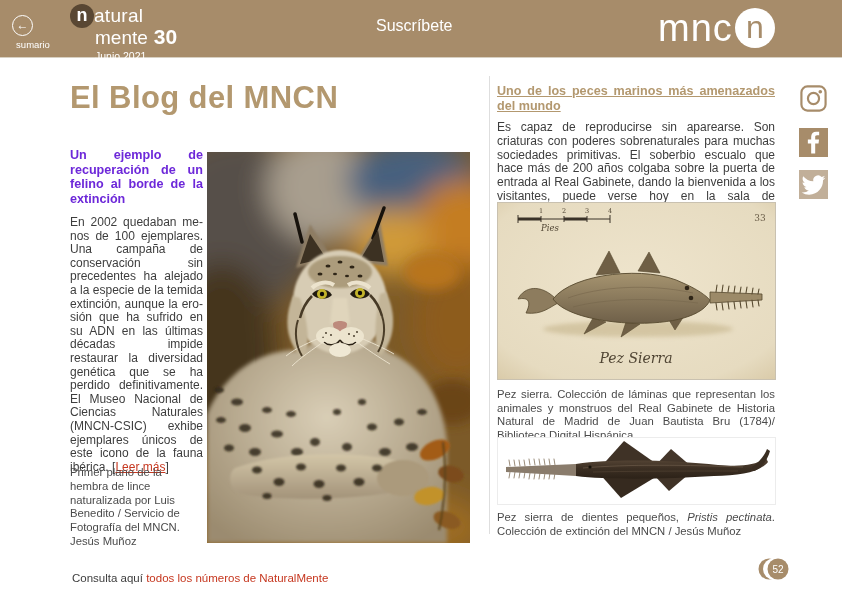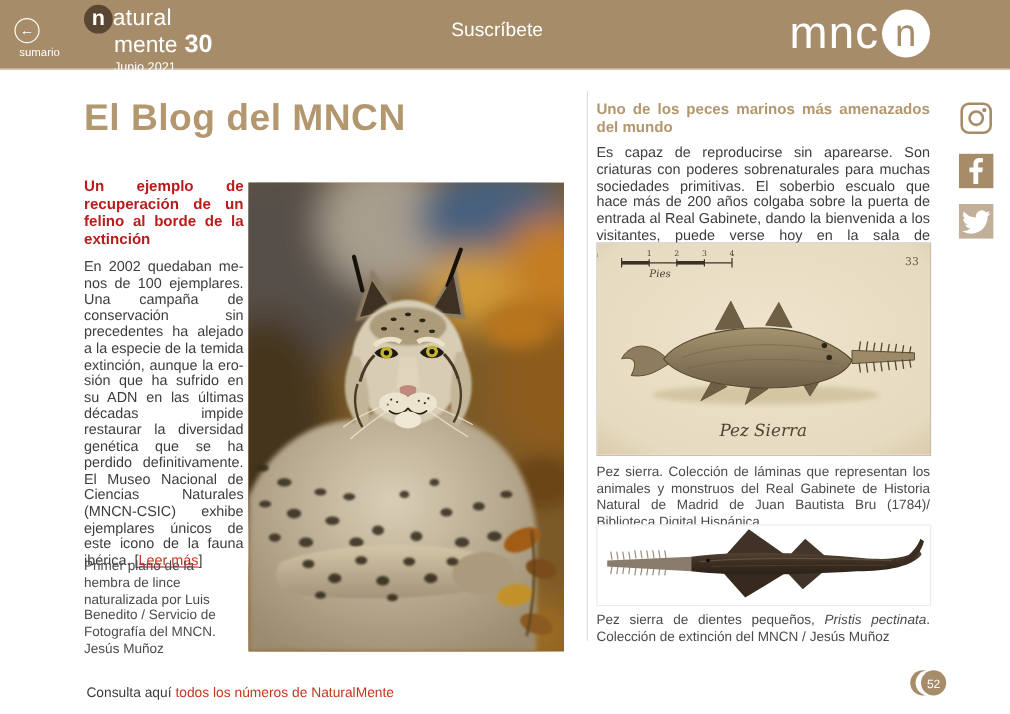--- a/index.html
+++ b/index.html
@@ -26,29 +26,29 @@
             display:flex;flex-direction:column;justify-content:center;align-items:center;}
   .ann-ring span{font-size:7px;line-height:7.5px;}
   .mncn-logo{position:absolute;left:658px;top:8px;display:flex;align-items:center;color:#fff;}
   .mncn-txt{font-size:38px;line-height:40px;letter-spacing:1px;}
   .mncn-circle{width:40px;height:40px;border-radius:50%;background:#fff;color:#a78c6a;
                font-size:32px;line-height:38px;text-align:center;margin-left:2px;}
   
   .page-title{position:absolute;left:70px;top:80px;font-size:31px;font-weight:bold;color:#b3986f;
               letter-spacing:.4px;}
   .col-left{position:absolute;left:70px;top:148px;width:133px;}
-  .col-left h3{margin:0;font-size:12.6px;font-weight:bold;color:#b91c1c;text-align:justify;line-height:14.5px;}
+  .col-left h3{margin:0;font-size:12.6px;font-weight:bold;color:#6d28d9;text-align:justify;line-height:14.5px;}
   .body-text{font-size:12px;line-height:13.6px;text-align:justify;margin:0;}
   .col-left .body-text{position:absolute;left:0;top:68px;width:133px;}
   .photo-caption{position:absolute;left:70px;top:466px;width:133px;font-size:11.3px;line-height:13.8px;
                  color:#4b4b4b;}
   .lynx{position:absolute;left:207px;top:152px;width:263px;height:391px;}
   .divider{position:absolute;left:489px;top:76px;width:1px;height:458px;background:#dedede;}
   .col-right{position:absolute;left:497px;top:84px;width:278px;}
-  .col-right h3{margin:0;font-size:12.6px;font-weight:bold;color:#b3986f;text-align:justify;line-height:15px;}
+  .col-right h3{margin:0;font-size:12.6px;font-weight:bold;color:#b3986f;text-align:justify;line-height:15px;text-decoration:underline;}
   .col-right .body-text{margin-top:7px;line-height:13.8px;}
   .read-more{color:#c6371f;text-decoration:underline;cursor:pointer;}
   .engraving{position:absolute;left:497px;top:202px;width:277px;height:176px;border:1px solid #c9c1b0;}
   .caption{position:absolute;left:497px;width:278px;font-size:11.3px;line-height:13.6px;color:#4b4b4b;
            text-align:justify;}
   .cap1{top:388px;}
   .specimen{position:absolute;left:497px;top:437px;width:277px;height:66px;border:1px solid #ececec;background:#fff;}
   .cap2{top:511px;}
   .ital{font-style:italic;margin-top:40px;}
   

